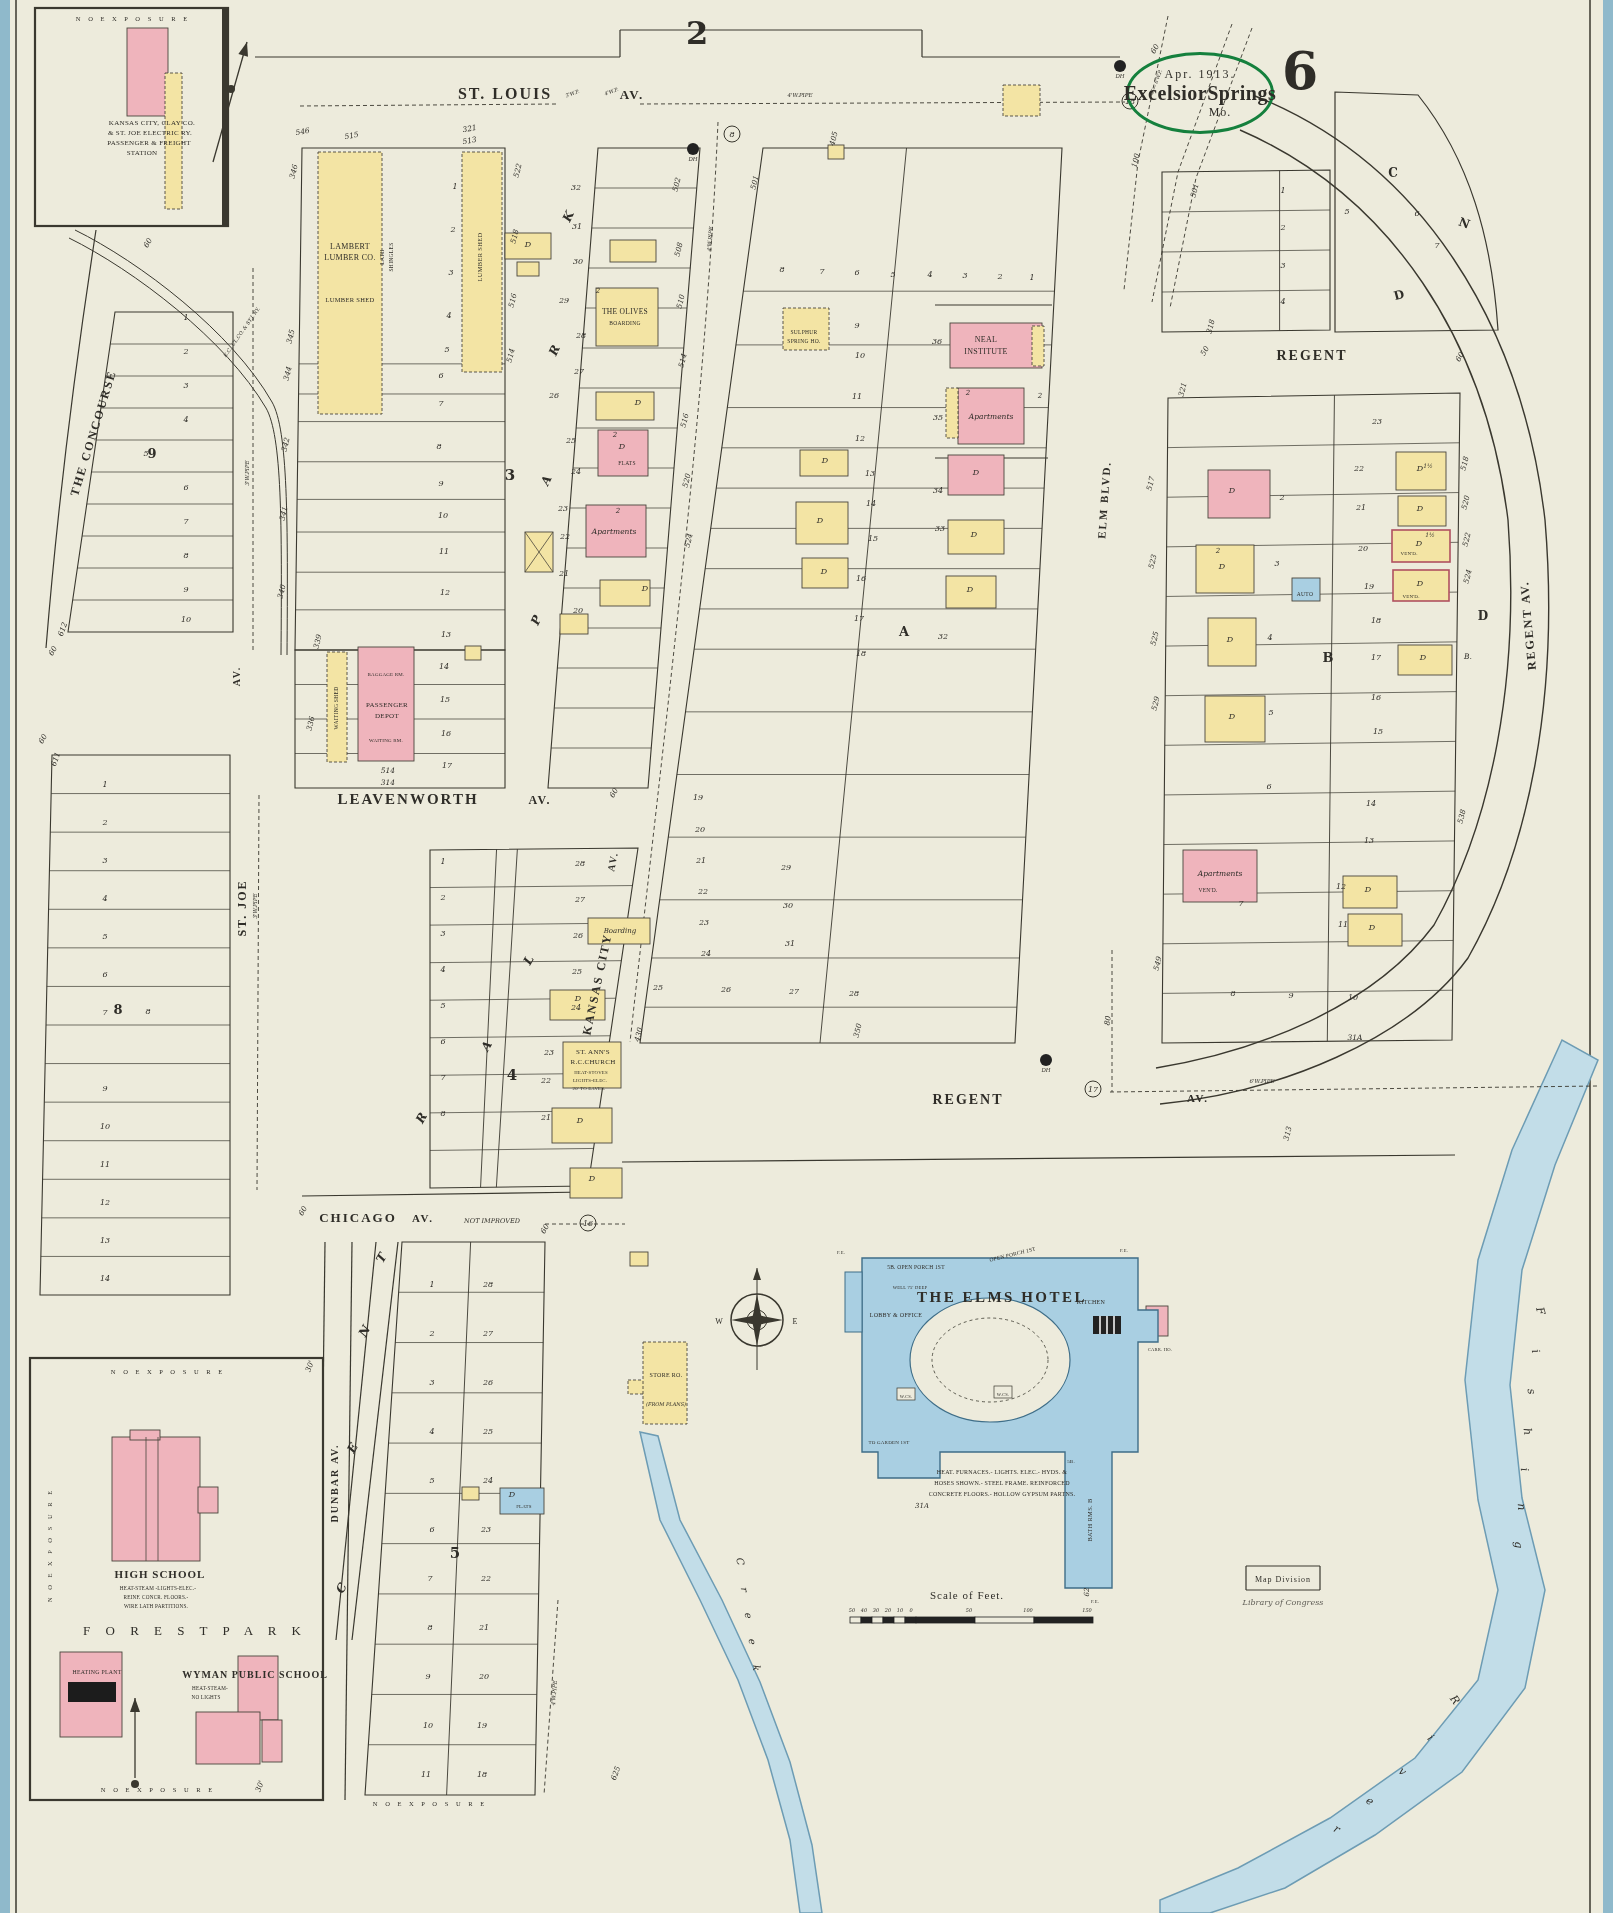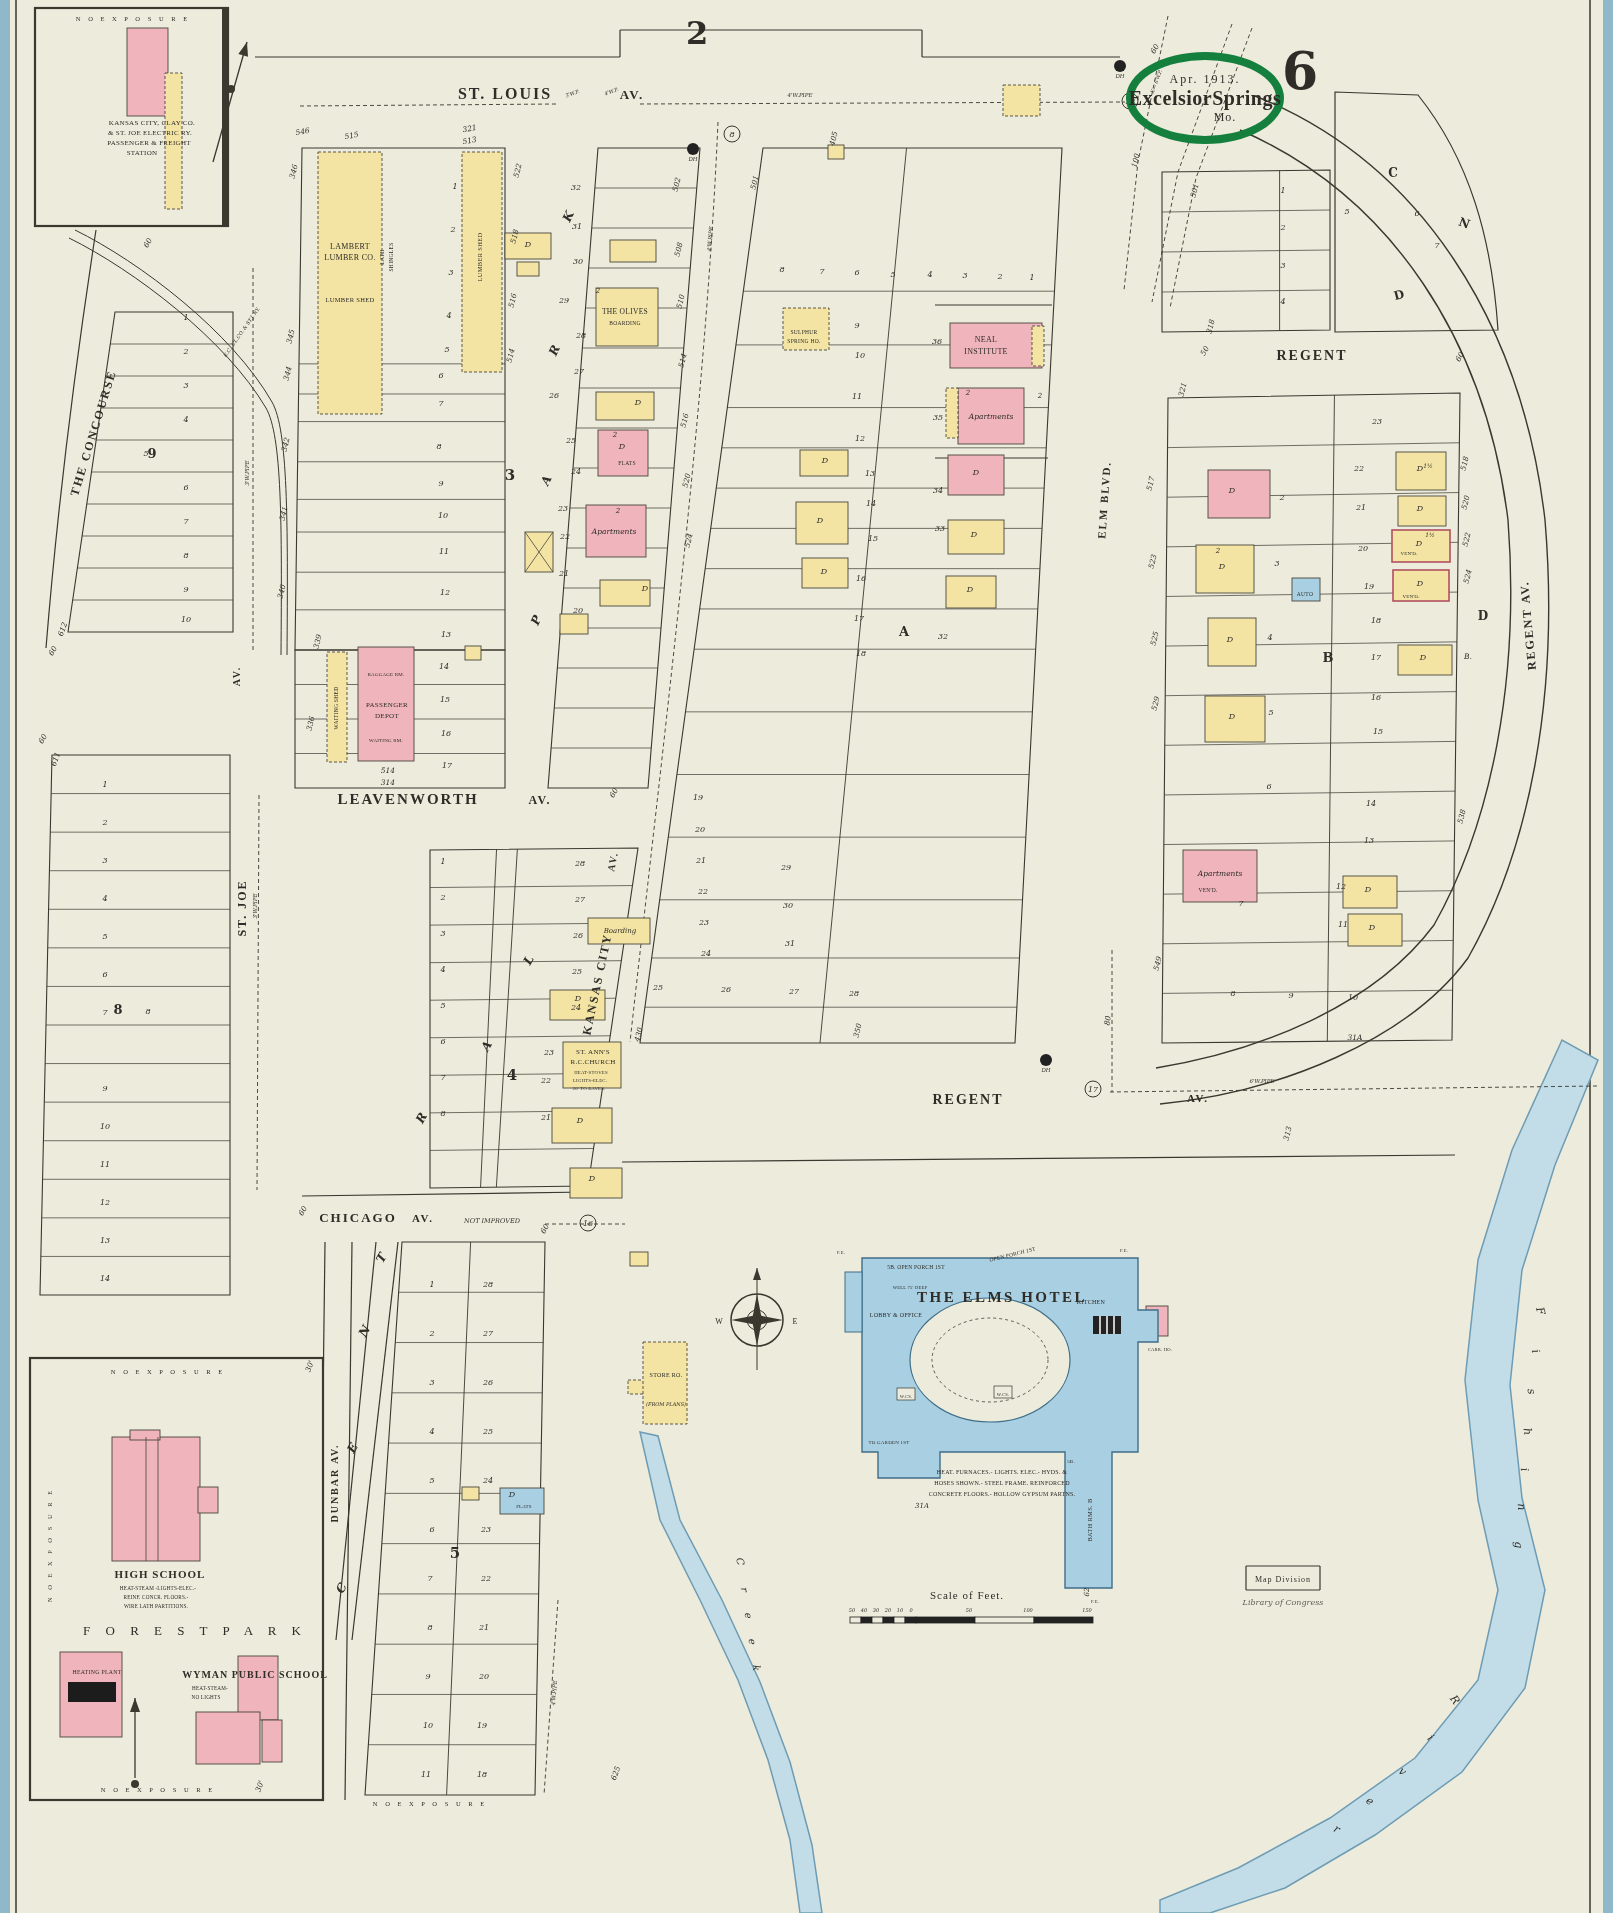--- a/index.html
+++ b/index.html
@@ -1,19 +1,19 @@
 <!DOCTYPE html>
 <html><head>
 <meta charset="utf-8">
 <style>
   html,body{margin:0;padding:0;background:#c9c4b2;}
   #wrap{position:relative;width:1613px;height:1913px;background:#edebdc;overflow:hidden;
         font-family:"Liberation Serif",serif;}
   svg{position:absolute;left:0;top:0;}
-  .oval{position:absolute;left:1126px;top:52px;width:142px;height:76px;border:8px solid #15803d;
+  .oval{position:absolute;left:1126px;top:52px;width:142px;height:76px;border:3px solid #15803d;
         border-radius:50%;display:flex;flex-direction:column;align-items:center;justify-content:center;
         color:#2f2d28;background:transparent;}
   .oval .l1{font-size:12px;letter-spacing:2px;}
   .oval .l2{font-size:20px;font-weight:bold;letter-spacing:.5px;}
   .oval .l3{font-size:12px;letter-spacing:1px;margin-left:40px;}
   .sheetno{position:absolute;left:1282px;top:40px;font-size:52px;font-weight:bold;color:#2f2d28;
            font-family:"DejaVu Serif",serif;}
   .adjno{position:absolute;left:686px;top:14px;font-size:32px;font-weight:bold;color:#2f2d28;
          font-family:"DejaVu Serif",serif;}
   text{fill:#2f2d28;}

